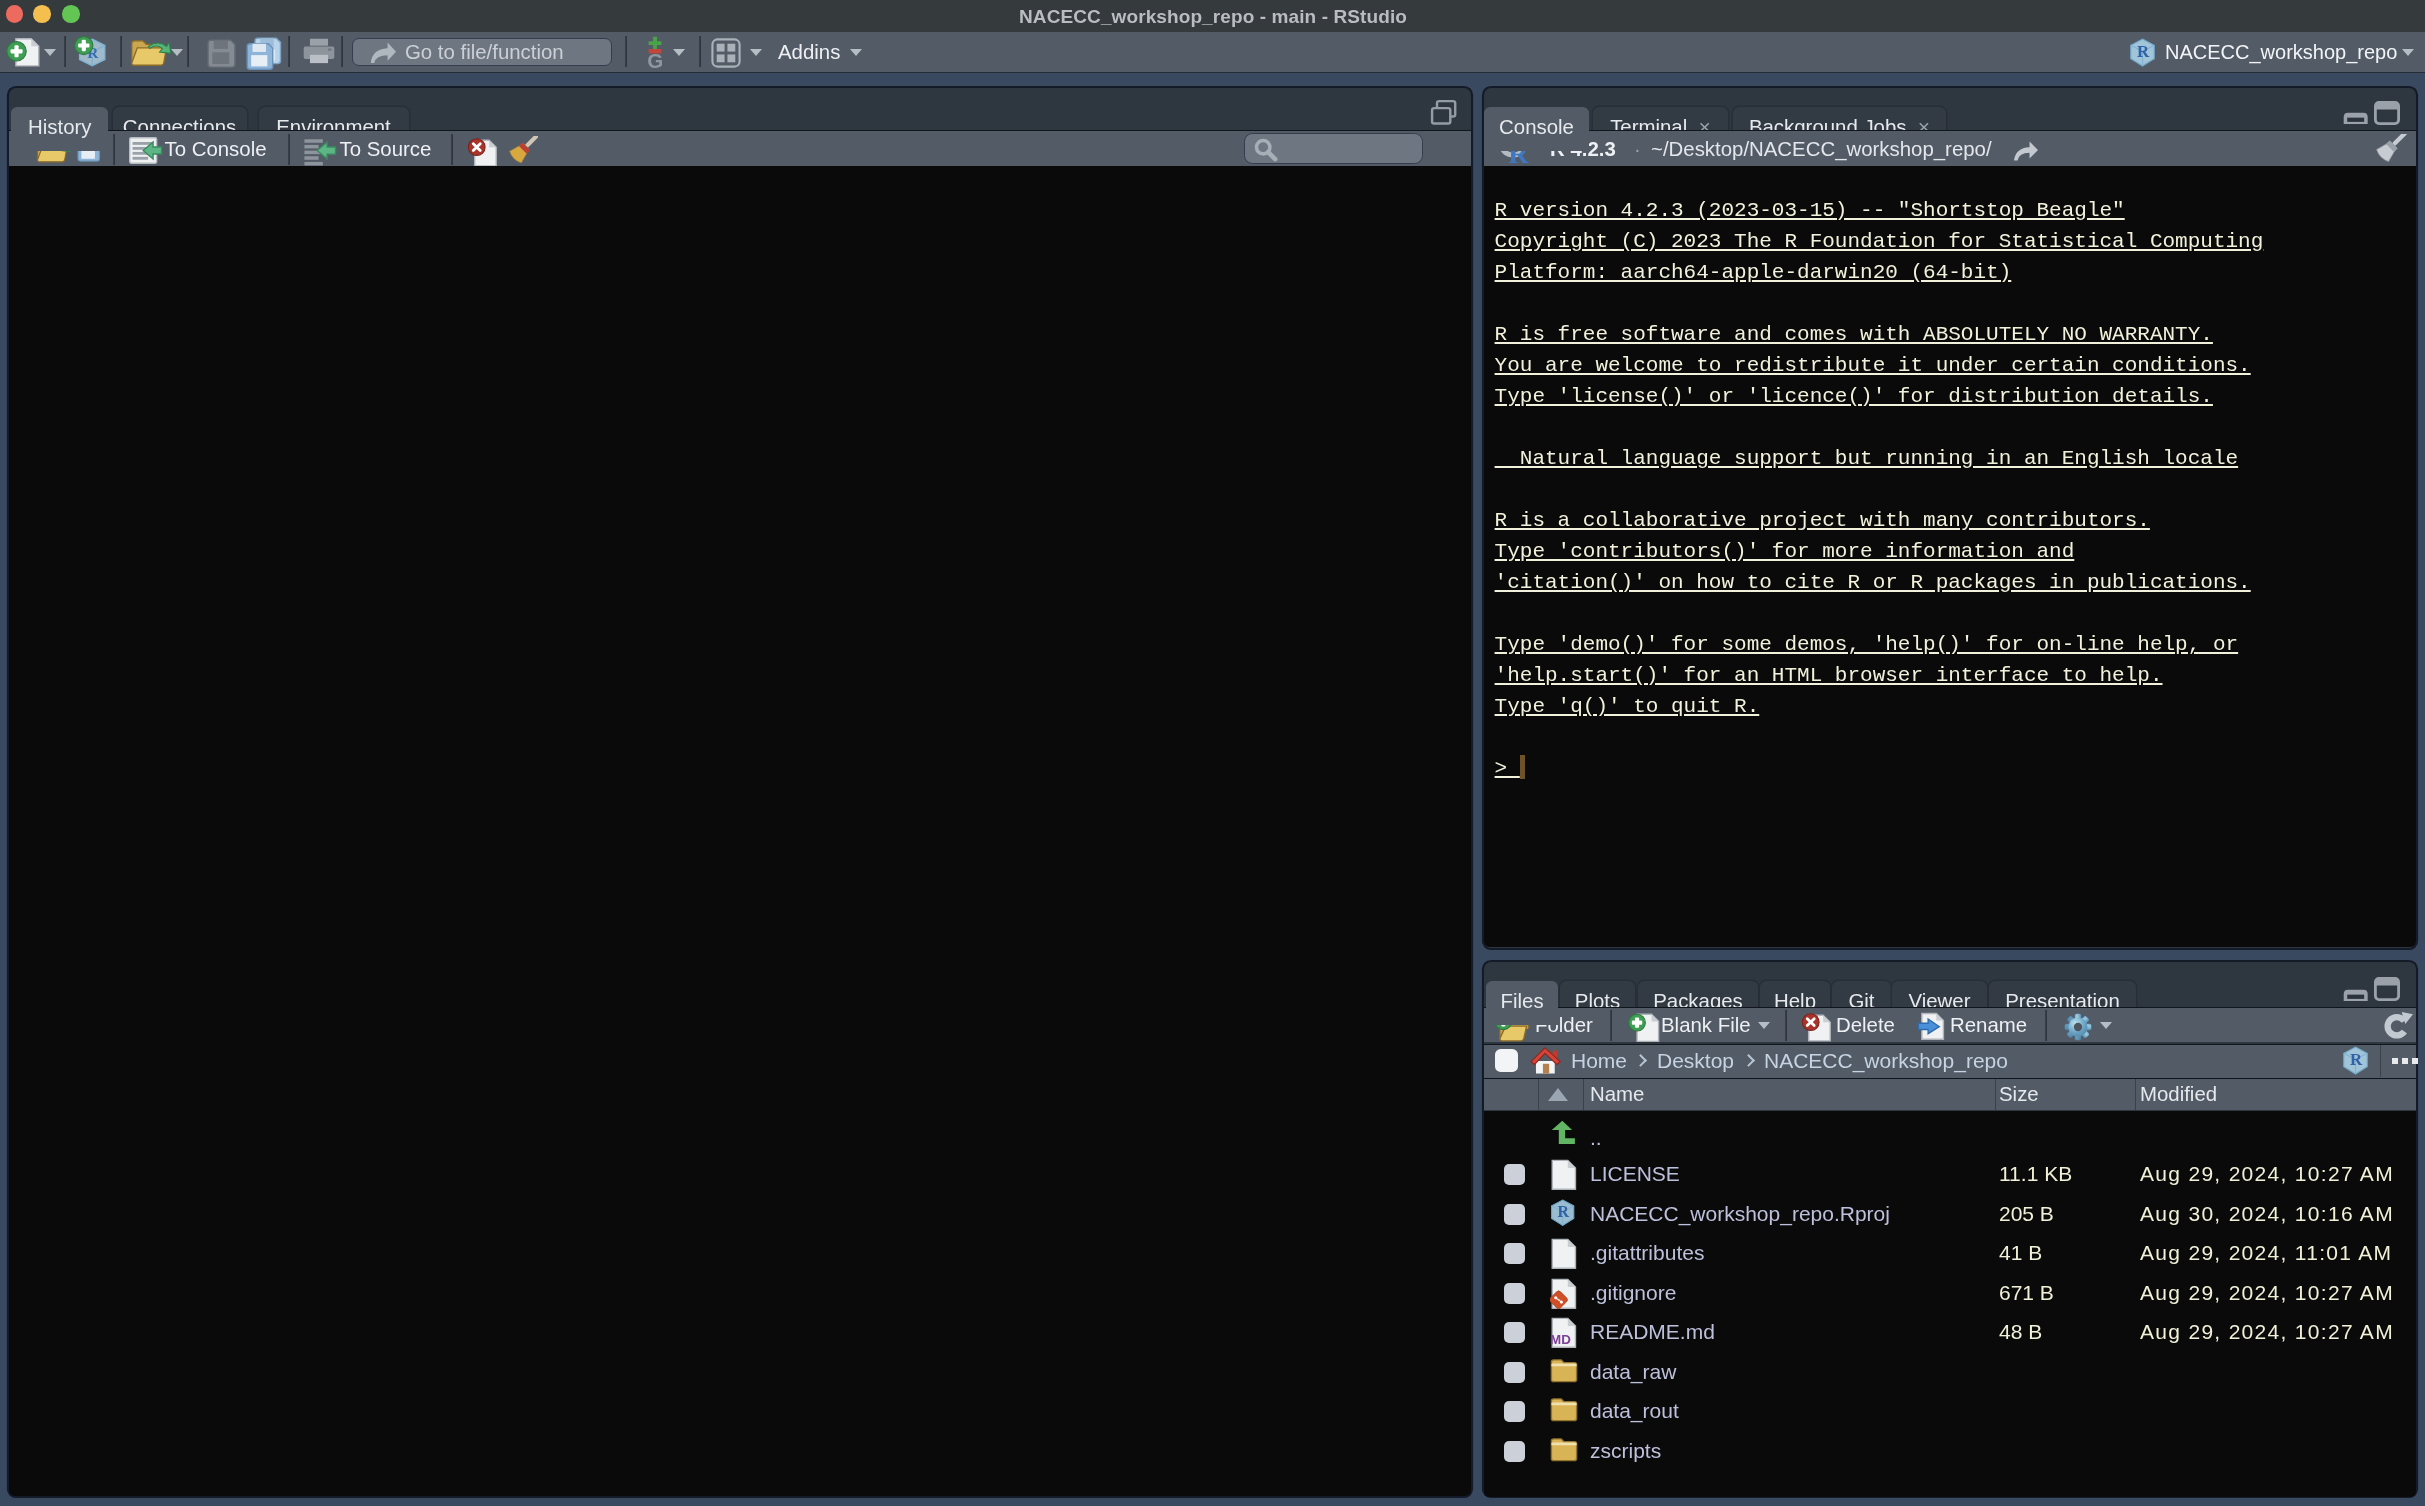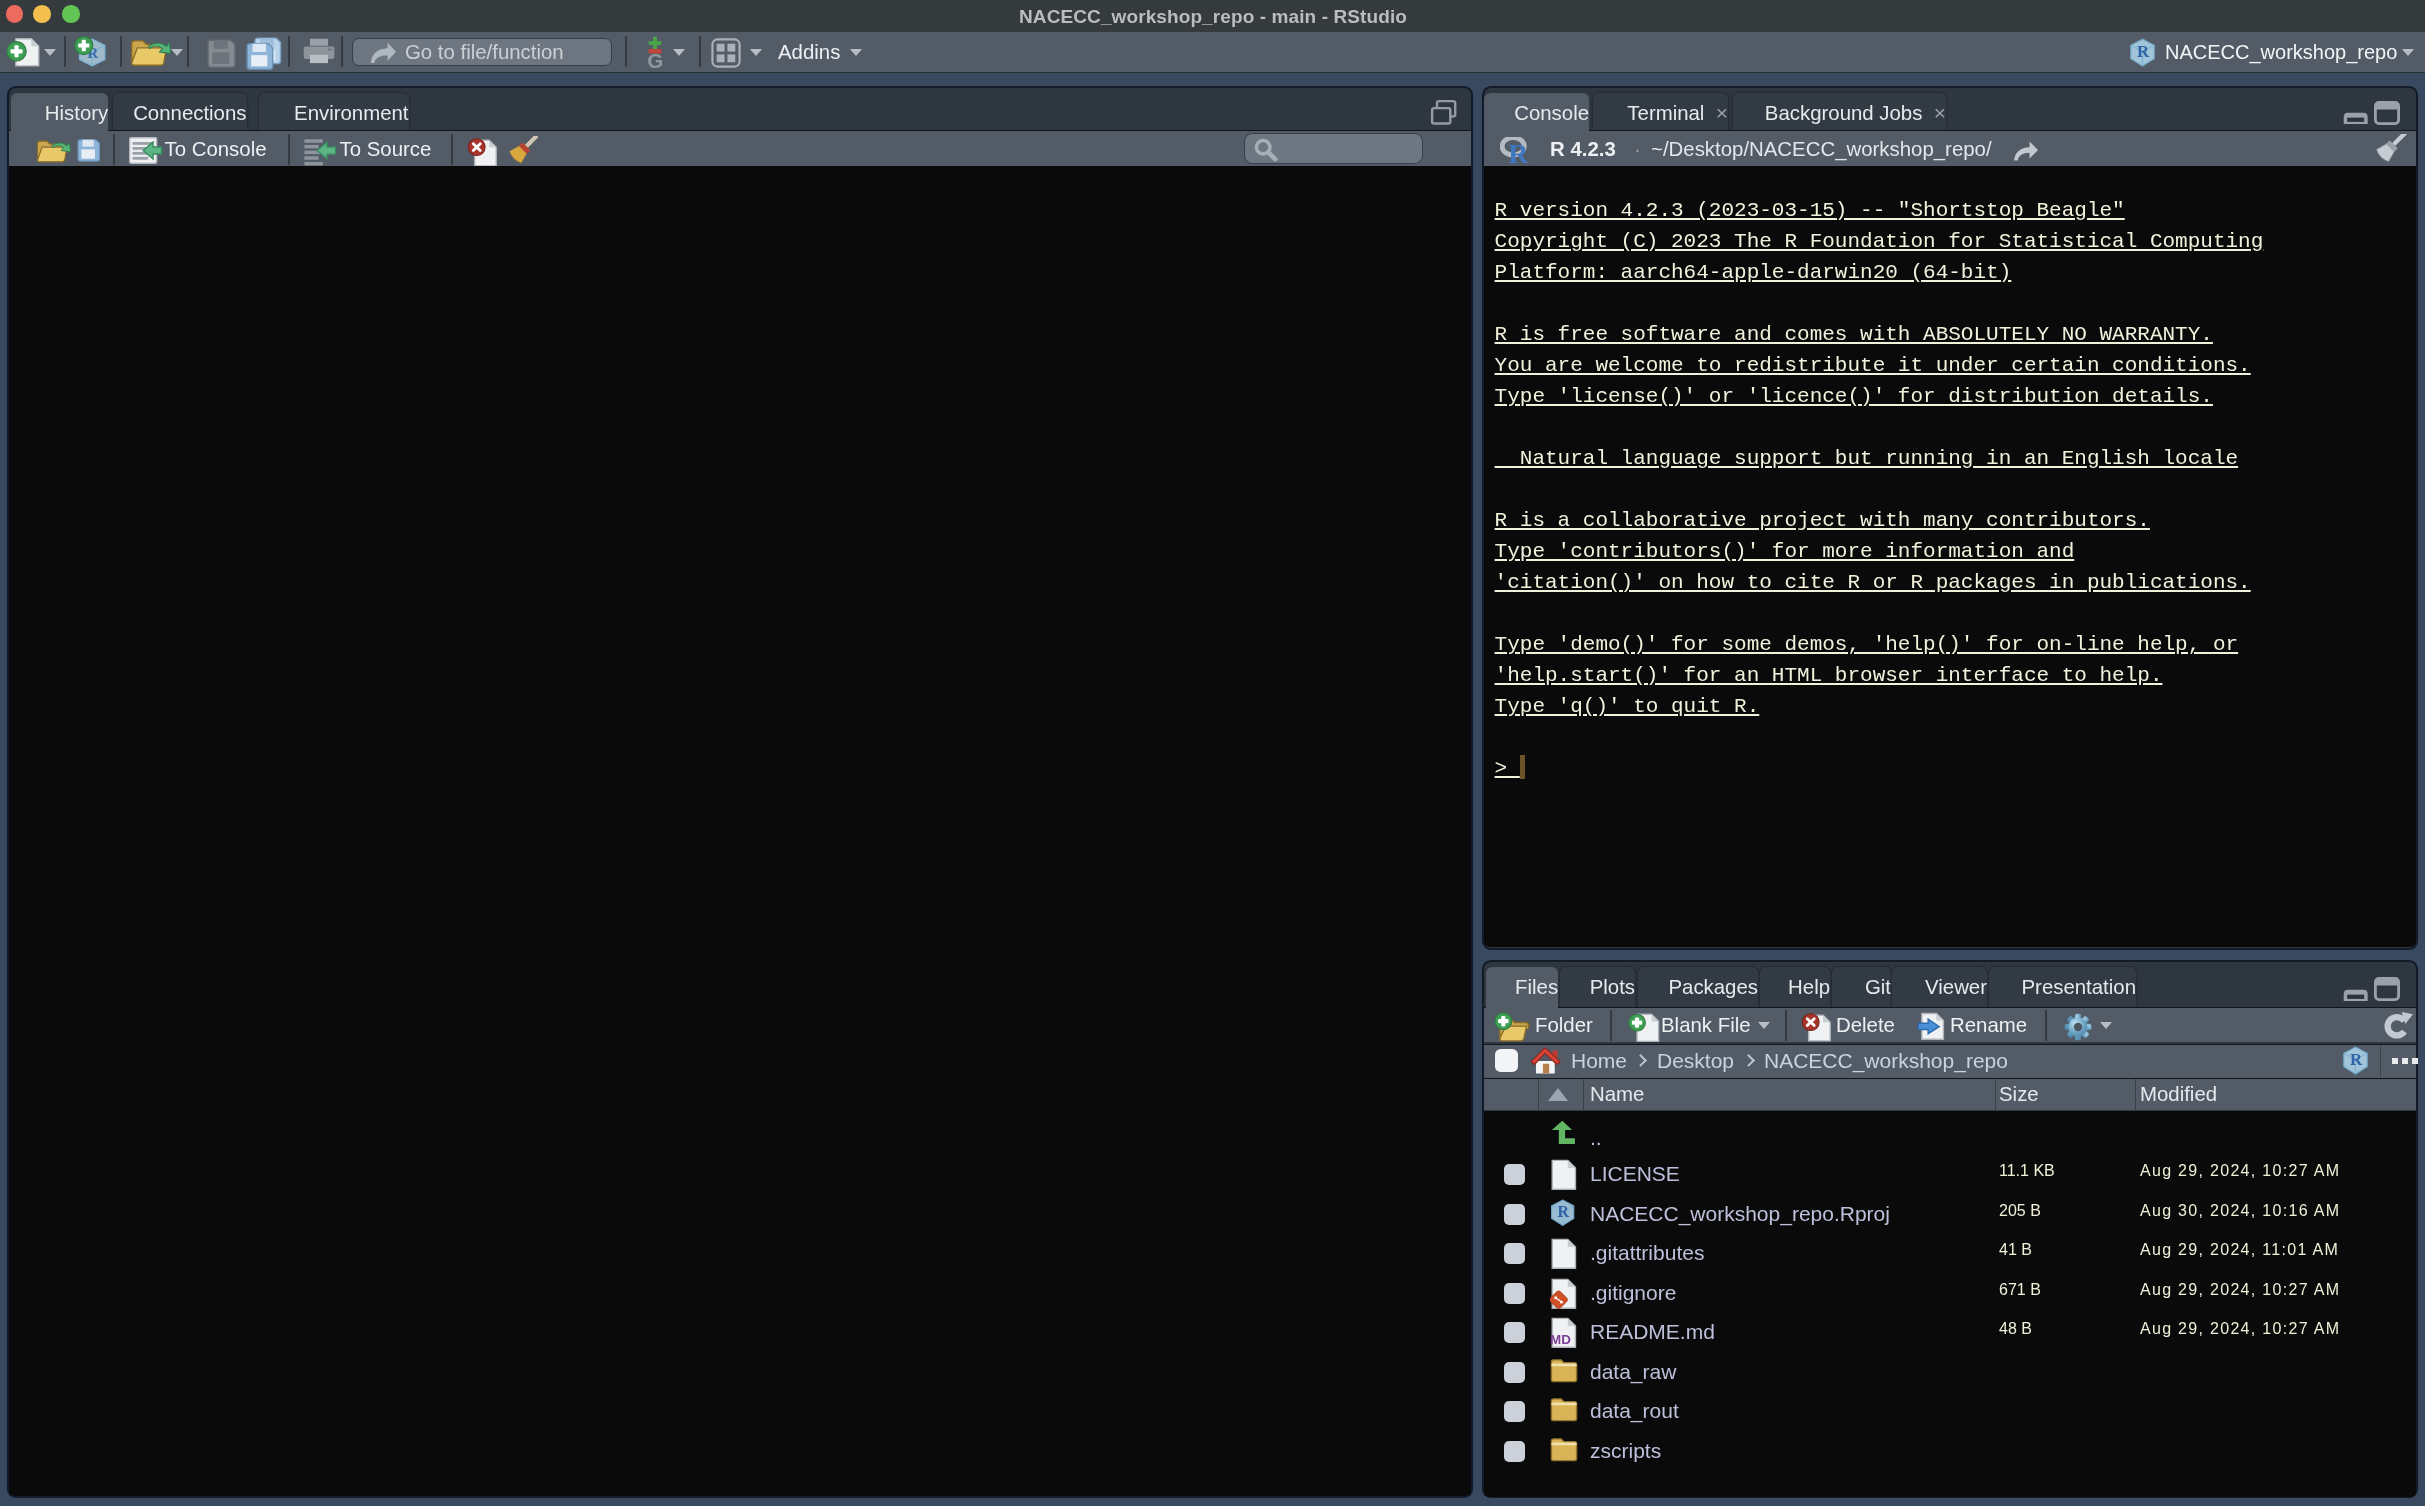--- a/index.html
+++ b/index.html
@@ -6,29 +6,29 @@
 html,body { width:2426px; height:1506px; overflow:hidden; }
 body { background:#394a60; font-family:"Liberation Sans",sans-serif; }
 .a { position:absolute; }
 #titlebar { left:0; top:0; width:2426px; height:32px; background:#353a3d; }
 #title { width:100%; text-align:center; top:6.3px; font-size:19px; font-weight:bold; color:#b9bcc0; letter-spacing:0.1px; }
 .tl { border-radius:50%; width:17.6px; height:17.6px; top:5px; }
 #toolbar { left:0; top:32px; width:2426px; height:41px; background:#525b66; border-bottom:1.4px solid #272d34; }
 .tsep { width:2.1px; top:4.2px; height:31px; background:linear-gradient(90deg,#3a424a,#2c333a); }
 .caret { width:0; height:0; border-left:6.3px solid transparent; border-right:6.3px solid transparent; border-top:7.8px solid #b6bdc4; }
 .pane { background:#2e3640; border-radius:7px; box-shadow:0 0 0 2.1px #141b28; }
-.tab { position:absolute; top:5px; height:42px; border-radius:6.3px 6.3px 0 0; font-size:20.4px; color:#e7eaed; text-align:right; line-height:40px; background:#323a44; box-shadow:0 0 0 1.4px #272e37; }
+.tab { position:absolute; top:19px; height:42px; border-radius:6.3px 6.3px 0 0; font-size:20.4px; color:#e7eaed; text-align:center; line-height:40px; background:#323a44; box-shadow:0 0 0 1.4px #272e37; }
 .tab.active { background:#525b66; box-shadow:none; z-index:3; height:44px; }
 .ptoolbar { background:#525b66; border-top:1.4px solid #11151c; }
 .content { background:#0a0a0b; border-radius:0 0 5.6px 5.6px; }
 .btxt { font-size:20.4px; color:#eef0f3; }
 .x { color:#9aa2ab; font-size:21px; }
 #consoletext { font-family:"Liberation Mono",monospace; font-size:21px; line-height:31px; color:#f2f2dc; white-space:pre;text-decoration:underline; }
 .fname { font-size:21px; color:#bdc0da; }
-.fyel { font-size:16px; color:#f1f1d8; }
+.fyel { font-size:21px; color:#f1f1d8; }
 .fdate { letter-spacing:1.3px; }
 .crumb { font-size:21px; color:#c6d3e2; }
 .hdr { font-size:20.4px; color:#e6e9ec; }
 .vline { width:1.4px; background:#39414b; }
 .checkbox { width:20.4px; height:20.4px; border-radius:5px; background:#ccd0d8; }
 </style>
 </head>
 <body>
 
 <div id="titlebar" class="a">

